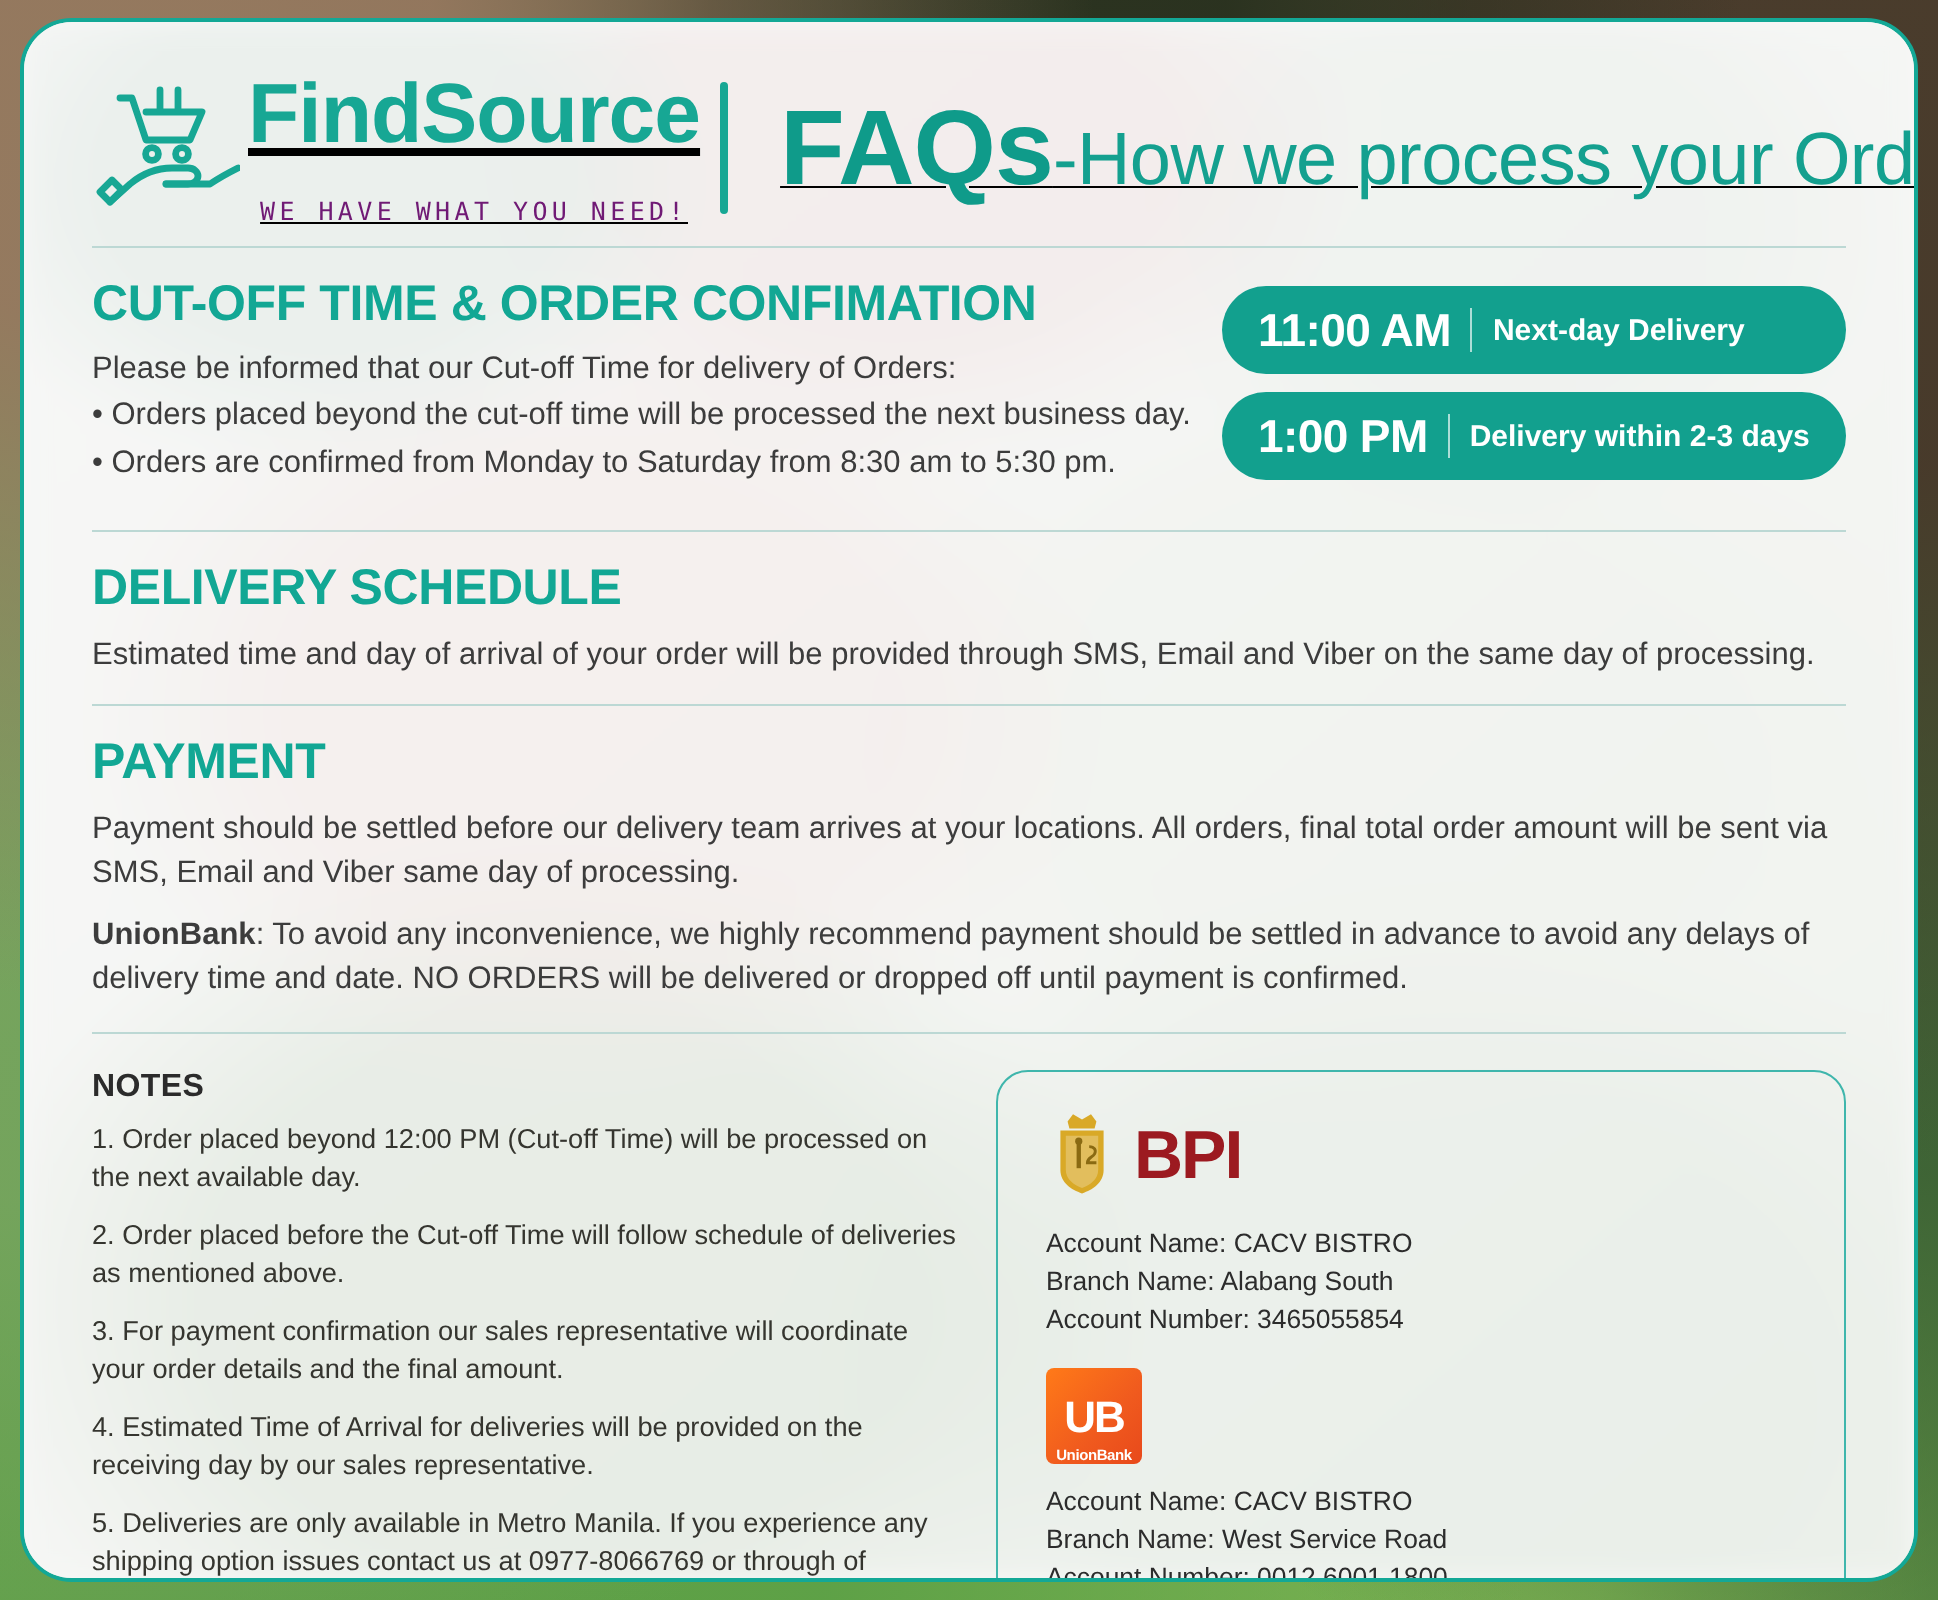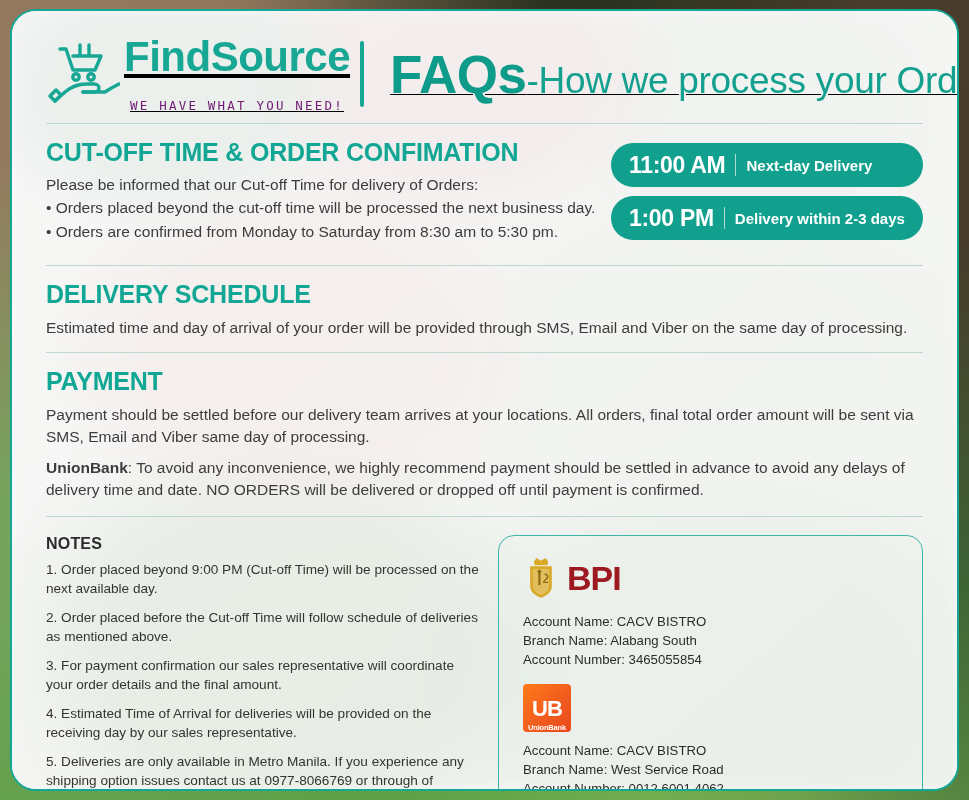--- a/index.html
+++ b/index.html
@@ -300,21 +300,21 @@
         <p class="body-text">Payment should be settled before our delivery team arrives at your locations. All orders, final total order amount will be sent via SMS, Email and Viber same day of processing.</p>
         <p class="body-text"><span class="imp">UnionBank</span><span>: To avoid any inconvenience, we highly recommend payment should be settled in advance to avoid any delays of delivery time and date. NO ORDERS will be delivered or dropped off until payment is confirmed.</span></p>
       </div>
 
       <div class="divider divider-2"></div>
 
       <div class="bottom">
 
         <div class="notes">
           <div class="notes-title">NOTES</div>
-          <div class="note">1. Order placed beyond 9:00 PM (Cut-off Time) will be processed on the next available day.</div>
+          <div class="note">1. Order placed beyond 12:00 PM (Cut-off Time) will be processed on the next available day.</div>
           <div class="note">2. Order placed before the Cut-off Time will follow schedule of deliveries as mentioned above.</div>
           <div class="note">3. For payment confirmation our sales representative will coordinate your order details and the final amount.</div>
           <div class="note">4. Estimated Time of Arrival for deliveries will be provided on the receiving day by our sales representative.</div>
           <div class="note">5. Deliveries are only available in Metro Manila. If you experience any shipping option issues contact us at 0977-8066769 or through of Facebook Messenger and we will assist you to successfully place your orders.</div>
         </div>
 
         <div class="pay-panel">
           <div class="pay-grid">
 
             <div class="pay-cell">
@@ -341,21 +341,21 @@
             <div class="pay-cell">
               <div class="pay-logo">
                 <span class="ub-tile">
                   <span class="ub-mono">UB</span>
                   <span class="ub-name">UnionBank</span>
                 </span>
               </div>
               <div class="pay-lines">
                 <div>Account Name: CACV BISTRO</div>
                 <div>Branch Name: West Service Road</div>
-                <div>Account Number: 0012 6001 4062</div>
+                <div>Account Number: 0012 6001 1800</div>
               </div>
             </div>
 
             <div class="pay-cell">
               <div class="pay-logo">
                 <span>
                   <svg viewBox="0 0 40 34" width="40" height="34">
                     <circle cx="15" cy="17" r="11" fill="none" stroke="#0a6fd1" stroke-width="4"></circle>
                     <rect x="15" y="14" width="10" height="4" fill="#0a6fd1"></rect>
                     <path d="M29 11 a8 8 0 0 1 0 12" fill="none" stroke="#22a0e8" stroke-width="3" stroke-linecap="round"></path>

